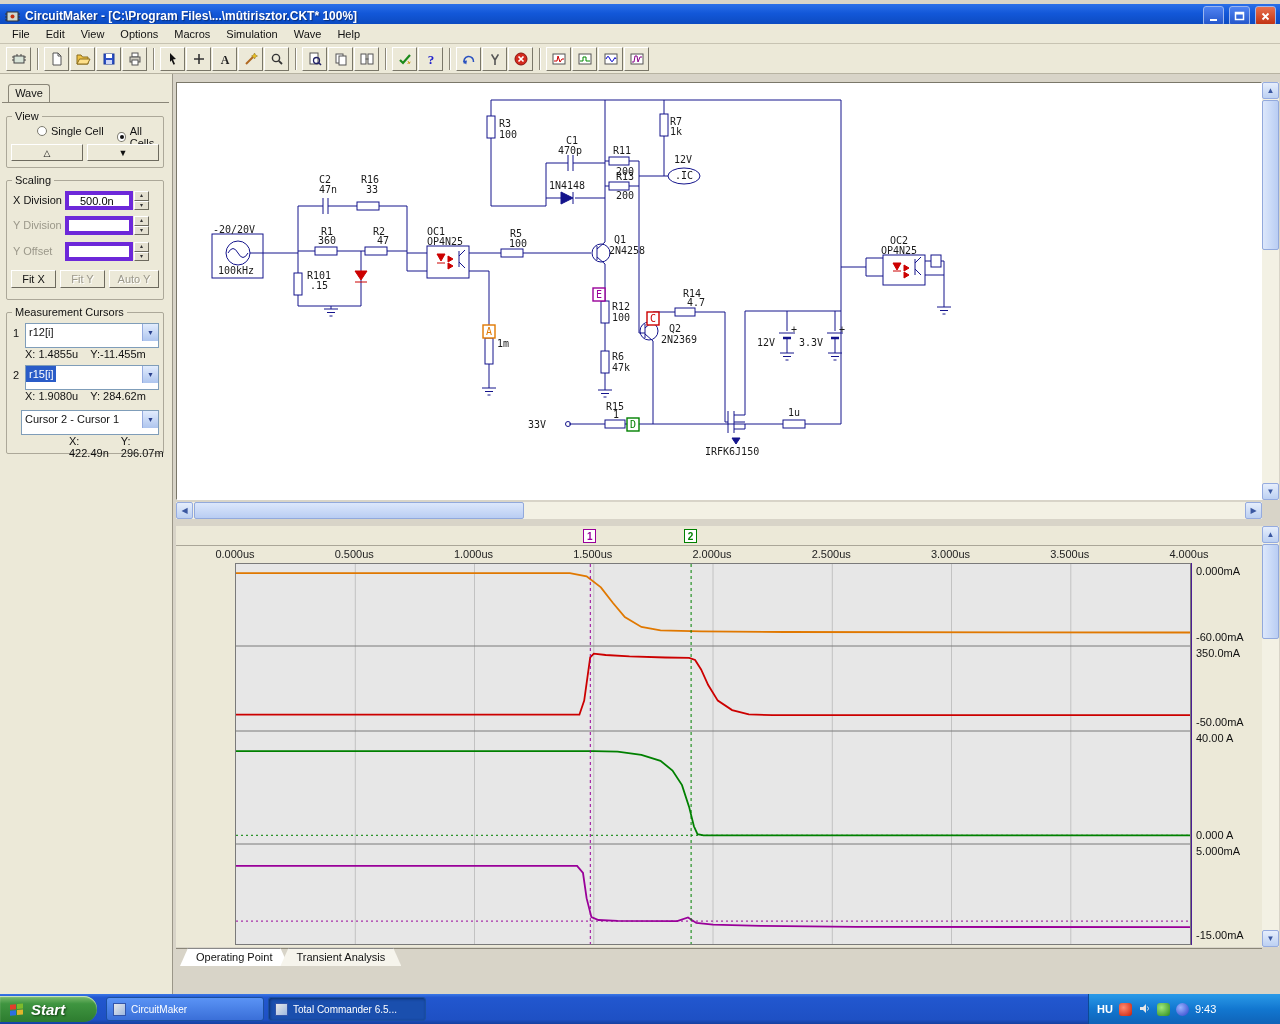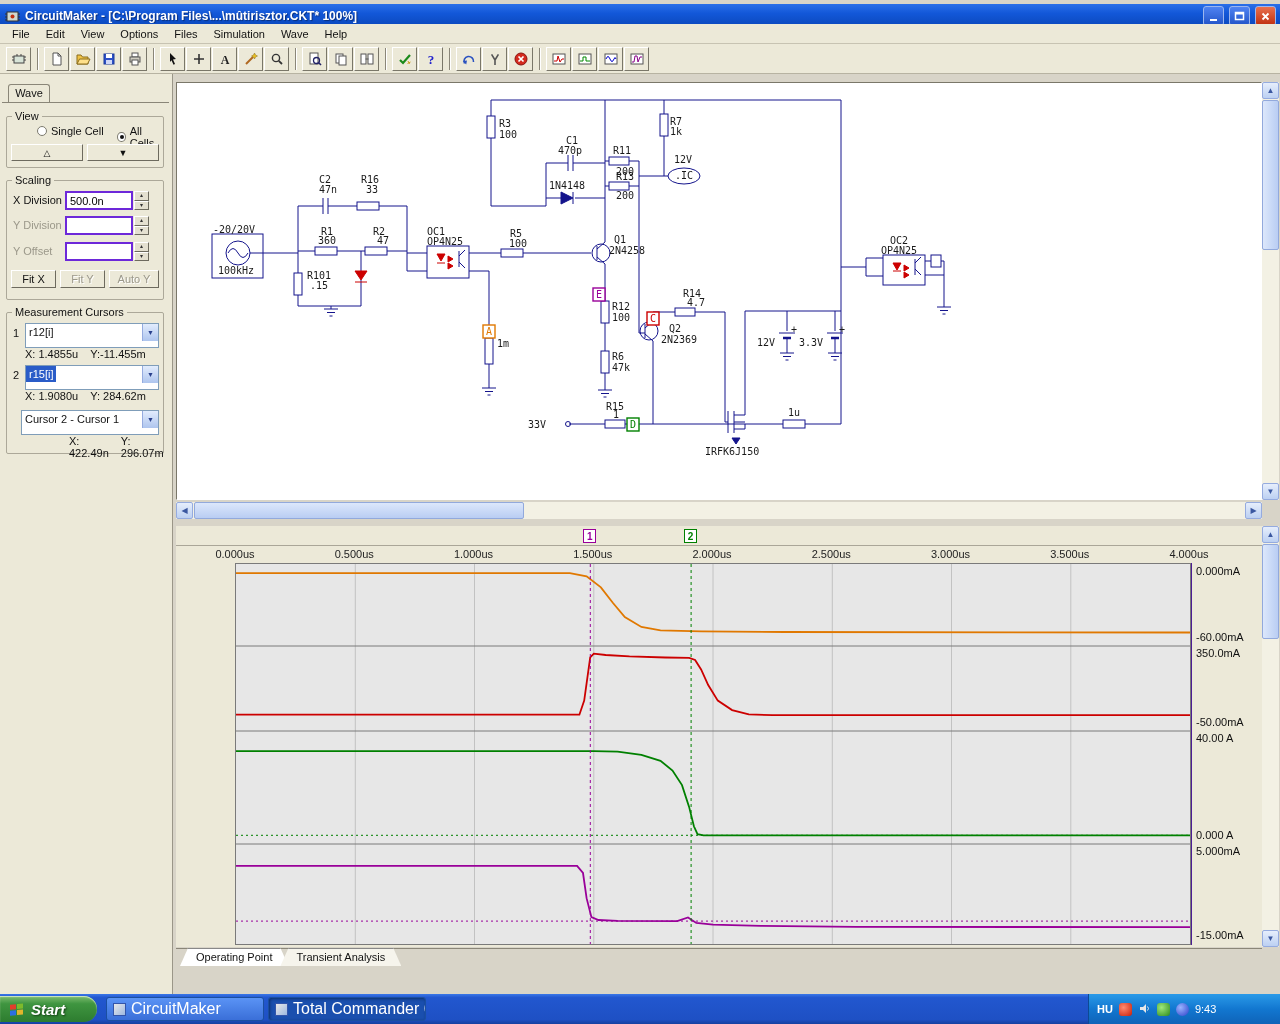--- a/index.html
+++ b/index.html
@@ -36,22 +36,22 @@
   .grp{position:absolute;border:1px solid #aca899;border-radius:2px;margin:0;padding:0;}
   .grp legend{font-size:11px;margin-left:5px;padding:0 3px;}
   .radio{display:inline-flex;align-items:center;gap:4px;position:absolute;padding-left:24px;}
   .rdo{width:10px;height:10px;border-radius:50%;border:1px solid #7c7a6e;background:#fff;display:inline-block;position:relative;}
   .rdo.checked:after{content:"";position:absolute;left:2px;top:2px;width:4px;height:4px;border-radius:50%;background:#111;}
   .btn3d{background:#ece9d8;border:1px solid;border-color:#fff #6d6a5e #6d6a5e #fff;
     text-align:center;position:absolute;display:flex;align-items:center;justify-content:center;}
   .btn3d.disabled{color:#9b988a;text-shadow:1px 1px 0 #fff;}
   .fld-label{position:absolute;}
   .fld-label.disabled{color:#9b988a;}
-  .txtbox{position:absolute;height:19px;border:2px solid #6d28d9;background:#fff;
-    font-family:"Liberation Sans",sans-serif;font-size:11px;padding:1px 3px;}
+  .txtbox{position:absolute;height:19px;border:4px solid #6d28d9;background:#fff;
+    font-family:"Liberation Sans",sans-serif;font-size:11px;padding:1px 11px;}
   .spin{position:absolute;width:15px;height:19px;display:flex;flex-direction:column;}
   .spin span{flex:1;background:#e4e0d0;border:1px solid;border-color:#fff #6d6a5e #6d6a5e #fff;
     font-size:6px;line-height:7px;text-align:center;color:#333;}
   .combo{position:absolute;height:25px;background:#fff;border:1px solid #7f9db9;}
   .combo .txt{display:inline-block;padding:2px 3px;max-width:105px;white-space:nowrap;overflow:hidden;}
   .combo .txt.selected{background:#2a5cc8;color:#fff;}
   .combo .drop{position:absolute;right:0;top:0;width:16px;height:17px;background:linear-gradient(180deg,#e2ecfd,#aec5ee);
     border-left:1px solid #95abdf;font-size:7px;color:#29408c;display:flex;align-items:center;justify-content:center;}
   .readout{position:absolute;display:flex;gap:12px;}
   .num-lab{position:absolute;}
@@ -86,21 +86,21 @@
   
   #taskbar{position:absolute;left:0;top:994px;width:1280px;height:30px;
     background:linear-gradient(180deg,#3a77e8 0%,#2257cf 12%,#1e50c4 85%,#15409f 100%);display:flex;align-items:center;}
   #start-btn{position:absolute;left:0;top:2px;width:97px;height:26px;border-radius:0 14px 14px 0;
     background:linear-gradient(180deg,#7fbd71 0%,#3f9540 30%,#2d7c2f 100%);display:flex;align-items:center;
     padding-left:8px;gap:5px;box-shadow:inset 0 1px 1px #cfe8c2;}
   #start-btn span{color:#fff;font-weight:bold;font-style:italic;font-size:15px;text-shadow:1px 1px 2px #123d12;}
   #task-buttons{position:absolute;left:106px;top:3px;display:flex;gap:4px;}
   .task-btn{width:158px;height:24px;border-radius:3px;background:linear-gradient(180deg,#5a93f5,#3a6fd8);
     border:1px solid #1b4fa0;color:#fff;display:flex;align-items:center;gap:5px;padding:0 6px;
-    white-space:nowrap;overflow:hidden;font-size:16px;}
+    white-space:nowrap;overflow:hidden;font-size:10px;}
   .task-btn.active{background:#1a4fae;box-shadow:inset 1px 1px 3px #0c2f6e;}
   .task-ico{width:13px;height:13px;background:linear-gradient(135deg,#e8e8e8,#9db8e0);border:1px solid #3355aa;display:inline-block;flex:none;}
   #tray{position:absolute;right:0;top:0;width:192px;height:30px;
     background:linear-gradient(180deg,#2a9ae8 0%,#1277d0 50%,#0f63b8 100%);
     border-left:1px solid #0c4a94;display:flex;align-items:center;gap:6px;padding:0 8px;color:#fff;}
   .tray-ico{width:13px;height:13px;border-radius:3px;display:inline-block;flex:none;}
 </style>
 </head>
 <body>
 
@@ -134,21 +134,21 @@
         </span>
     </span>
   </div>
 
   <div id="menubar">
     <div id="menu-items" style="display:flex">
         <div class="menu-item">File</div>
         <div class="menu-item">Edit</div>
         <div class="menu-item">View</div>
         <div class="menu-item">Options</div>
-        <div class="menu-item">Files</div>
+        <div class="menu-item">Macros</div>
         <div class="menu-item">Simulation</div>
         <div class="menu-item">Wave</div>
         <div class="menu-item">Help</div>
       </div>
   </div>
 
   <div id="toolbar">
     <span class="tb">
         <svg width="16" height="16">
           <rect x="3" y="5" width="10" height="7" fill="#d8e4d8" stroke="#444"></rect>

